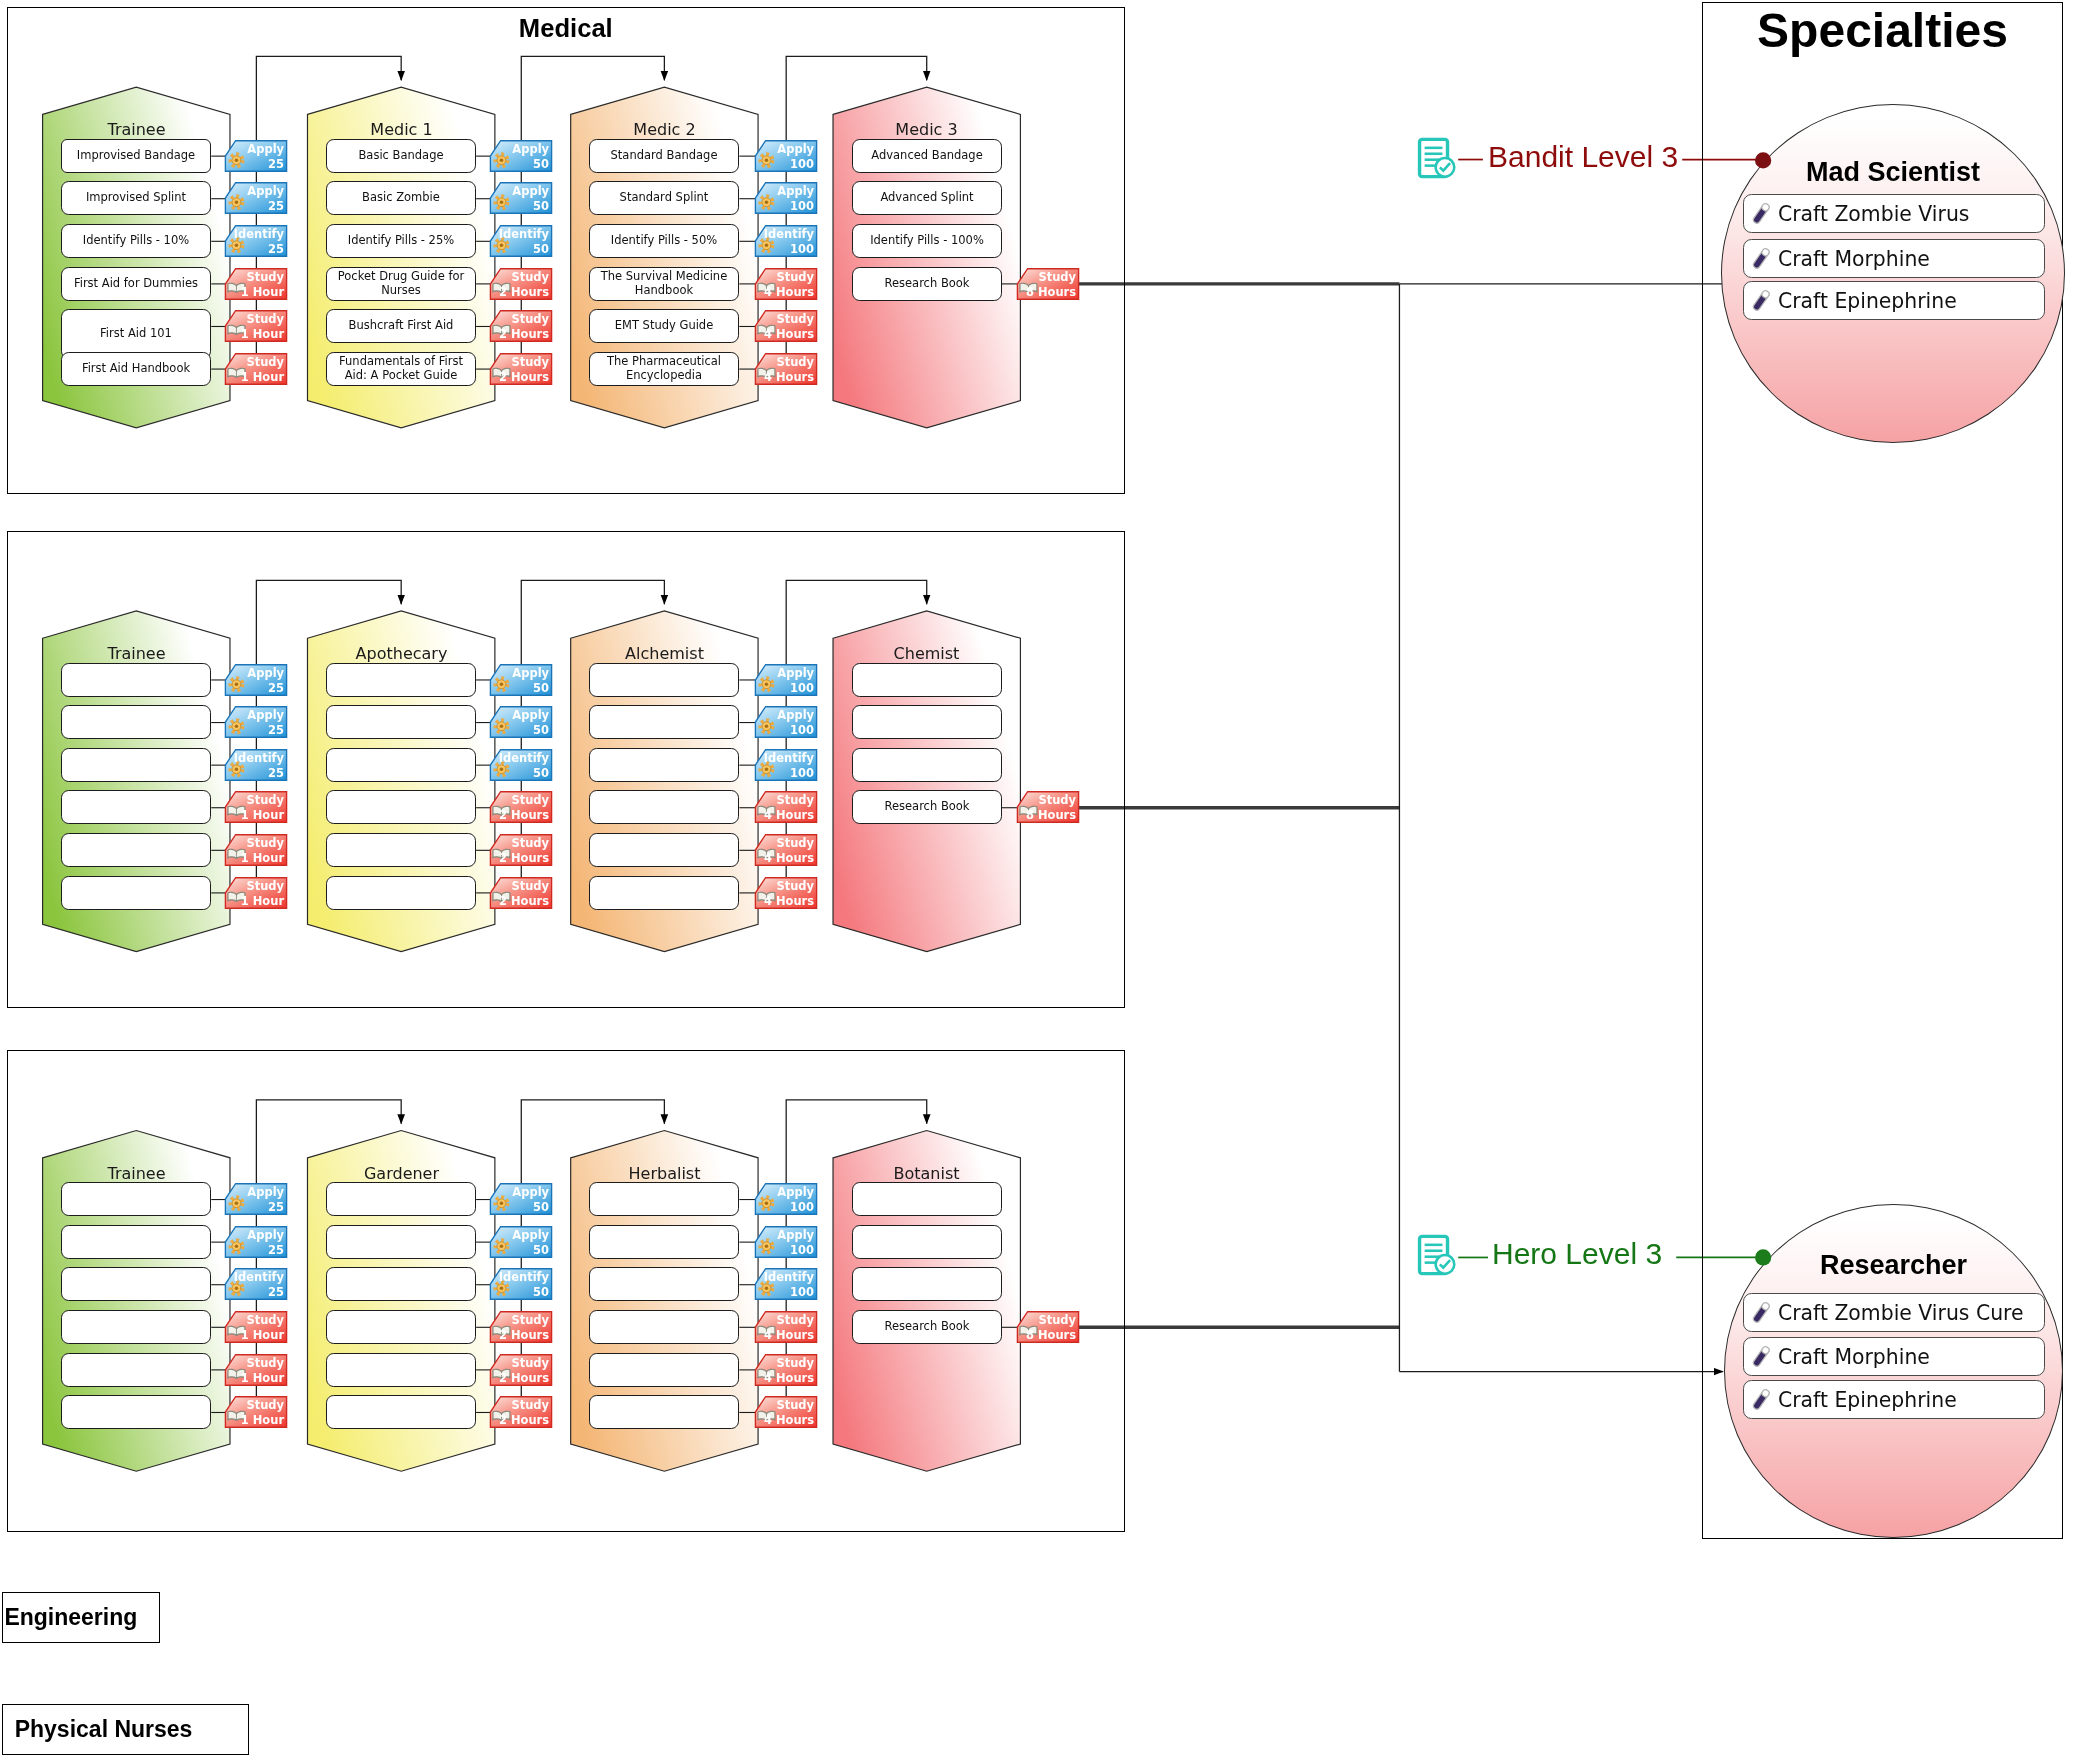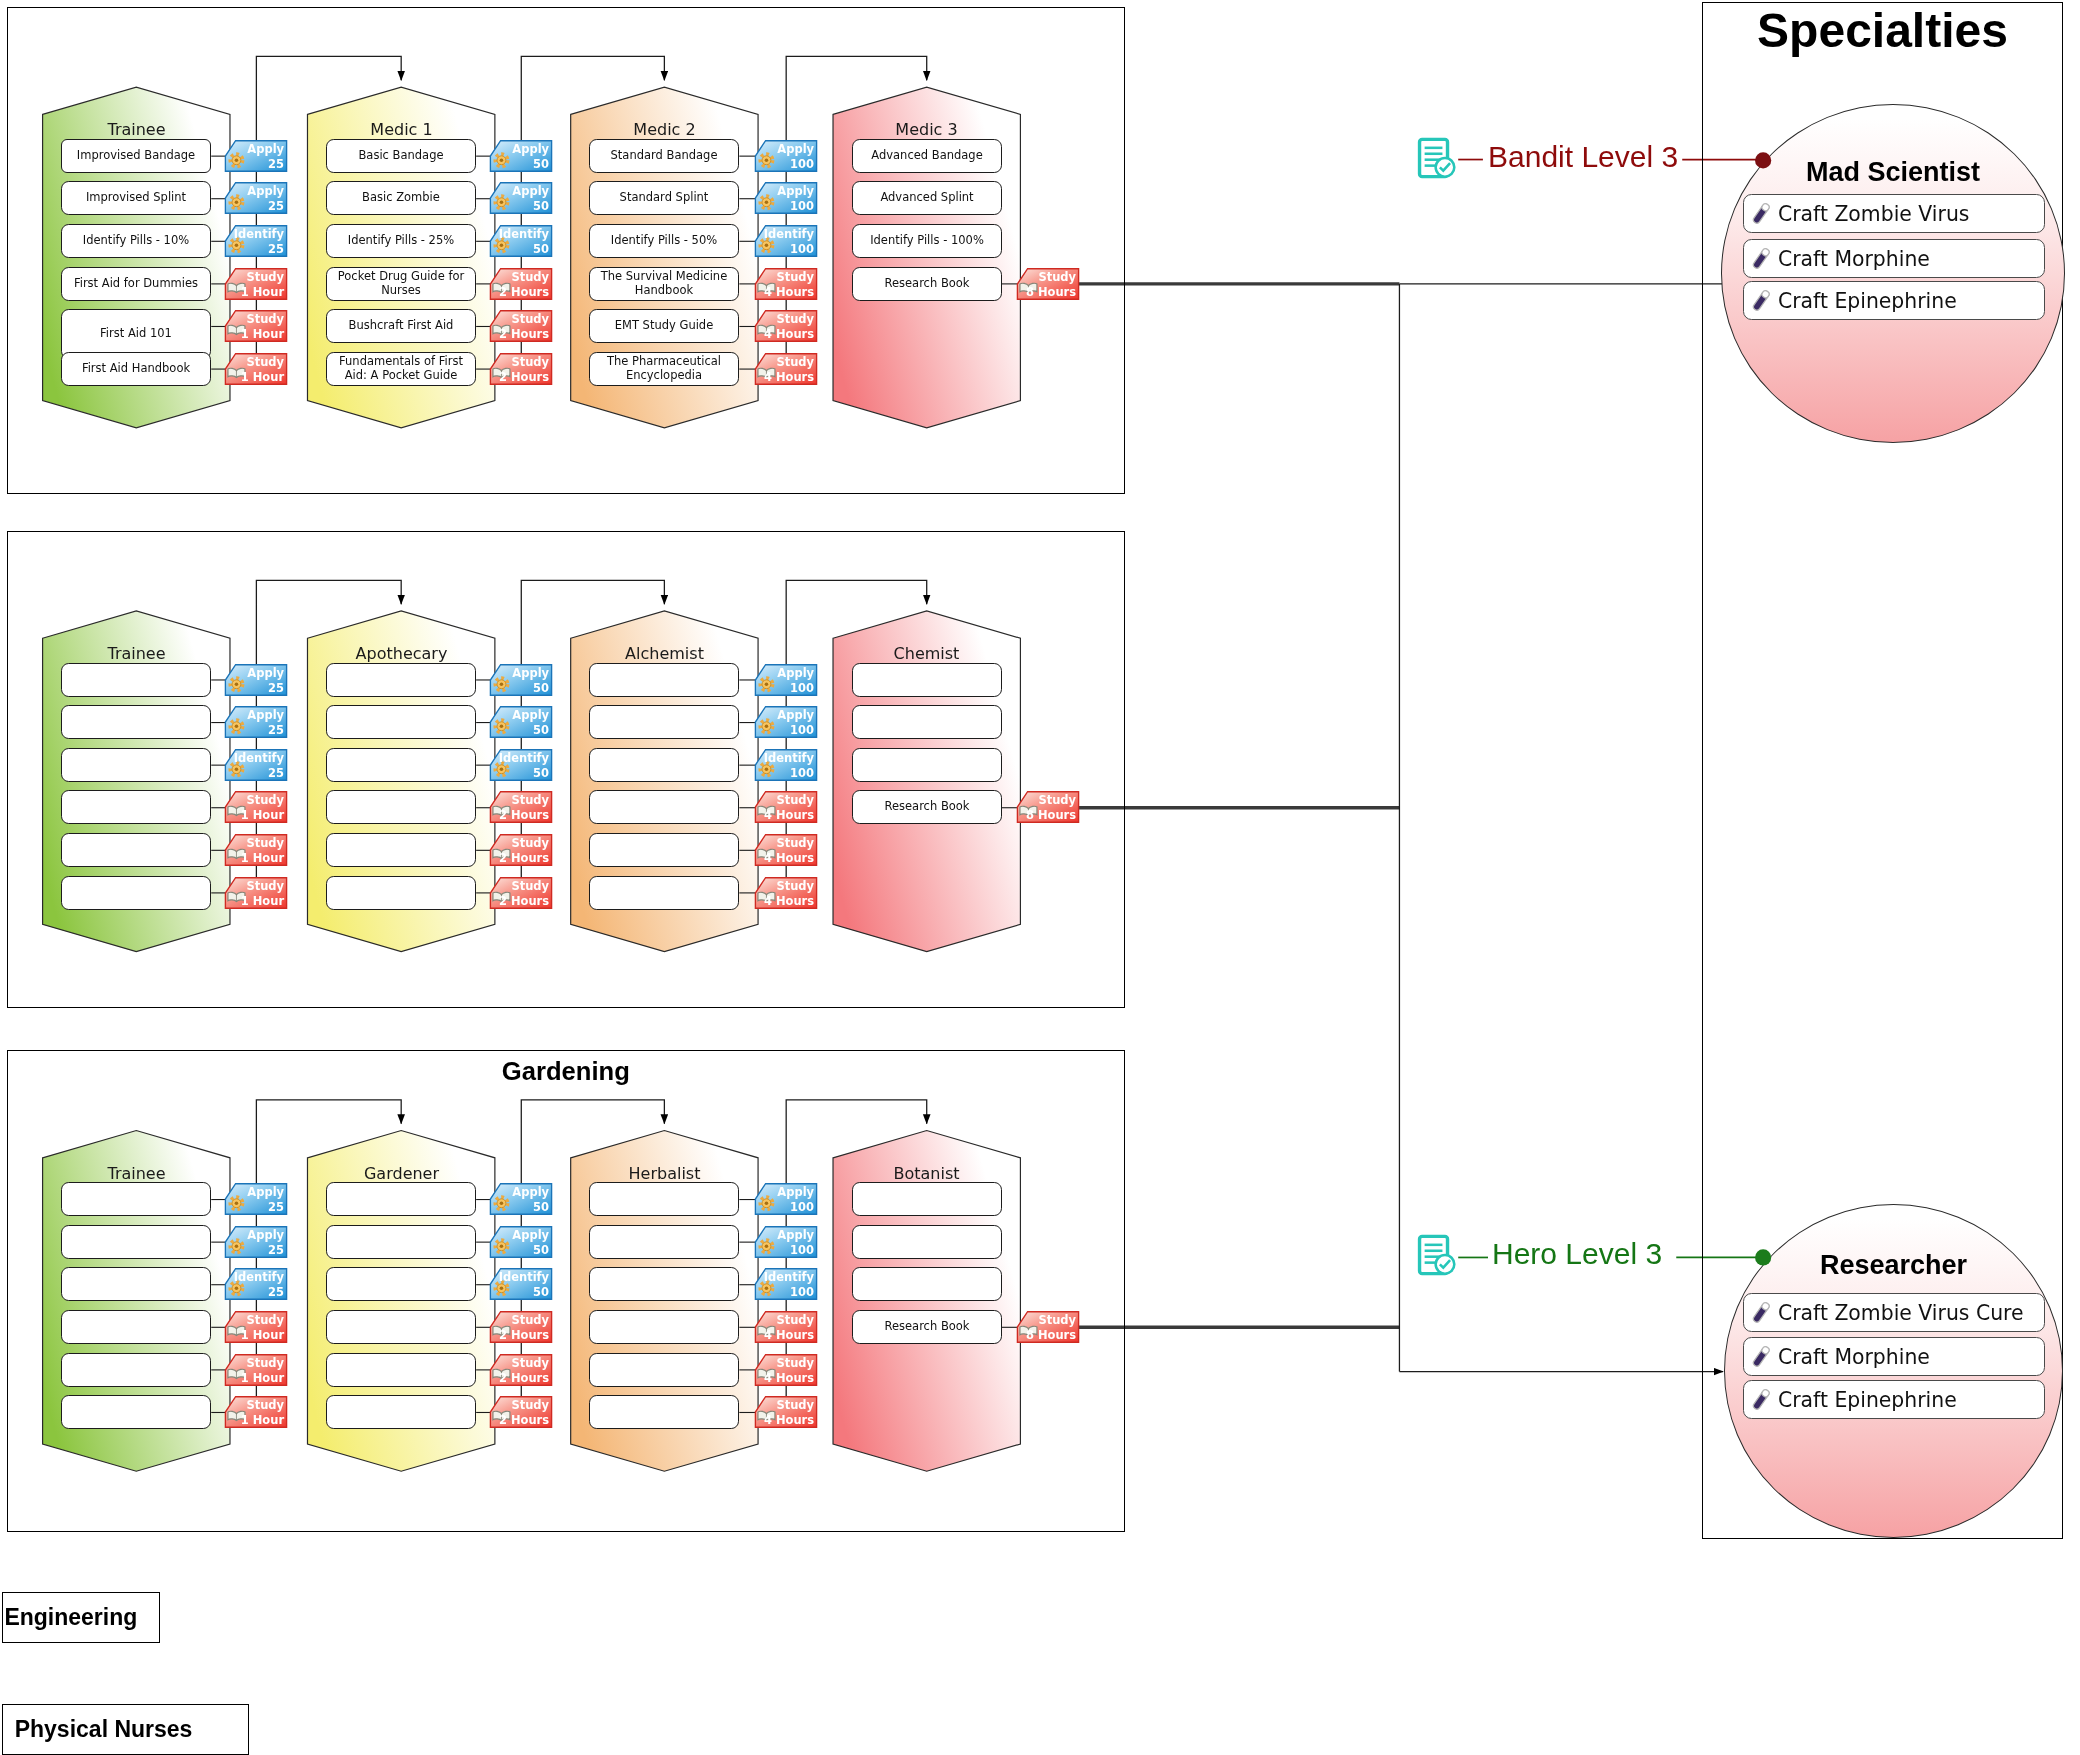--- a/index.html
+++ b/index.html
@@ -264,20 +264,21 @@
   <div class="req-text abs" id="reqtext1" style="color: rgb(21, 118, 21);">Hero Level 3</div>
 
   <div class="standalone abs" id="eng">Engineering</div>
   <div class="standalone abs" id="pf">Physical Nurses</div>
 
   <svg id="fg" width="2080" height="1756" viewBox="0 0 2442 2061">
       <circle cx="2070" cy="188" r="9.5" fill="#7c0f12"></circle>
    <circle cx="2070" cy="1476" r="9.5" fill="#1c7c1c"></circle>
     </svg>
 <div class="abs section" style="left: 6.8px; top: 6.8px; width: 1118px; height: 487px;"></div>
+    <div class="abs sec-title" style="left: 6.8px; top: 13.6px; width: 1118px;">Medical</div>
     <div class="abs col-header" style="left: 43px; top: 119px; width: 187px;">Trainee</div>
     <div class="abs item-box" style="left: 61px; top: 139px; width: 150px; height: 34px; border-radius: 6px;">Improvised Bandage</div>
     <div class="abs item-box" style="left: 61px; top: 181px; width: 150px; height: 34px;">Improvised Splint</div>
     <div class="abs item-box" style="left: 61px; top: 224px; width: 150px; height: 34px;">Identify Pills - 10%</div>
     <div class="abs item-box" style="left: 61px; top: 267px; width: 150px; height: 34px;">First Aid for Dummies</div>
     <div class="abs item-box" style="left: 61px; top: 309px; width: 150px; height: 50px;">First Aid 101</div>
     <div class="abs item-box" style="left: 61px; top: 352px; width: 150px; height: 34px;">First Aid Handbook</div>
     <div class="abs col-header" style="left: 308px; top: 119px; width: 187px;">Medic 1</div>
     <div class="abs item-box" style="left: 326px; top: 139px; width: 150px; height: 34px;">Basic Bandage</div>
     <div class="abs item-box" style="left: 326px; top: 181px; width: 150px; height: 34px;">Basic Zombie</div>
@@ -678,21 +679,20 @@
     <div class="abs badge" style="left: 1014px; top: 790px;"><svg width="68" height="34" viewBox="0 0 80 40">
        <polygon points="16,2 76,2 76,38 4,38 4,20" fill="url(#gRB)" stroke="#cf2a22" stroke-width="1.6"></polygon>
        <g transform="translate(17,26)">
           <path d="M0,-4 C-2,-7 -8,-7.5 -10,-6 L-10,3 C-8,1.5 -2,2 0,4 C2,2 8,1.5 10,3 L10,-6 C8,-7.5 2,-7 0,-4 Z" fill="#f2f2ea" stroke="#858578" stroke-width="1.4"></path>
           <line x1="0" y1="-4" x2="0" y2="4" stroke="#858578" stroke-width="1"></line>
         </g>
        <text x="73" y="17" class="btxt">Study</text>
        <text x="73" y="34" class="btxt">8 Hours</text>
      </svg></div>
     <div class="abs section" style="left: 6.8px; top: 1050px; width: 1118px; height: 482px;"></div>
-    <div class="abs sec-title" style="left: 6.8px; top: 1057px; width: 1118px;">Gardening</div>
     <div class="abs col-header" style="left: 43px; top: 1163px; width: 187px;">Trainee</div>
     <div class="abs item-box" style="left: 61px; top: 1182px; width: 150px; height: 34px;"></div>
     <div class="abs item-box" style="left: 61px; top: 1225px; width: 150px; height: 34px;"></div>
     <div class="abs item-box" style="left: 61px; top: 1267px; width: 150px; height: 34px;"></div>
     <div class="abs item-box" style="left: 61px; top: 1310px; width: 150px; height: 34px;"></div>
     <div class="abs item-box" style="left: 61px; top: 1353px; width: 150px; height: 34px;"></div>
     <div class="abs item-box" style="left: 61px; top: 1395px; width: 150px; height: 34px;"></div>
     <div class="abs col-header" style="left: 308px; top: 1163px; width: 187px;">Gardener</div>
     <div class="abs item-box" style="left: 326px; top: 1182px; width: 150px; height: 34px;"></div>
     <div class="abs item-box" style="left: 326px; top: 1225px; width: 150px; height: 34px;"></div>

